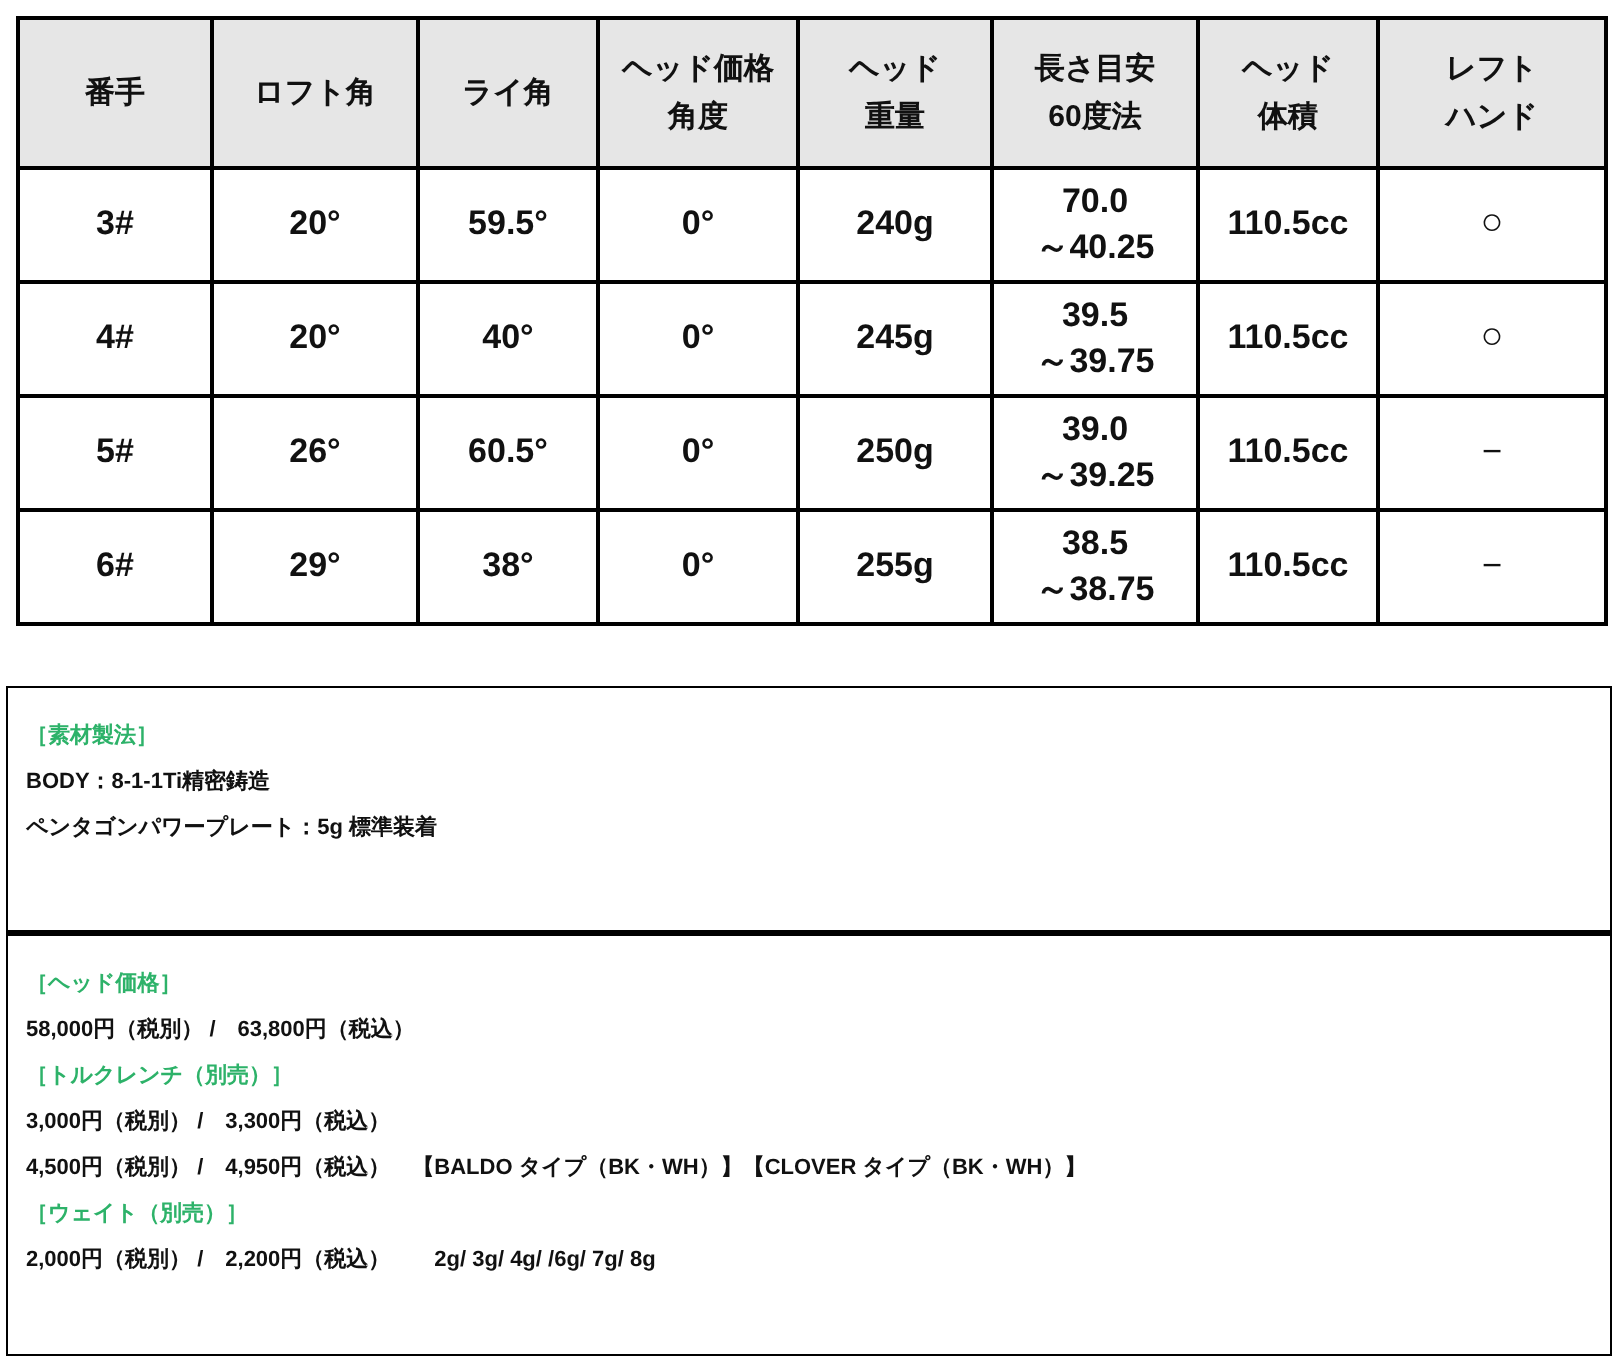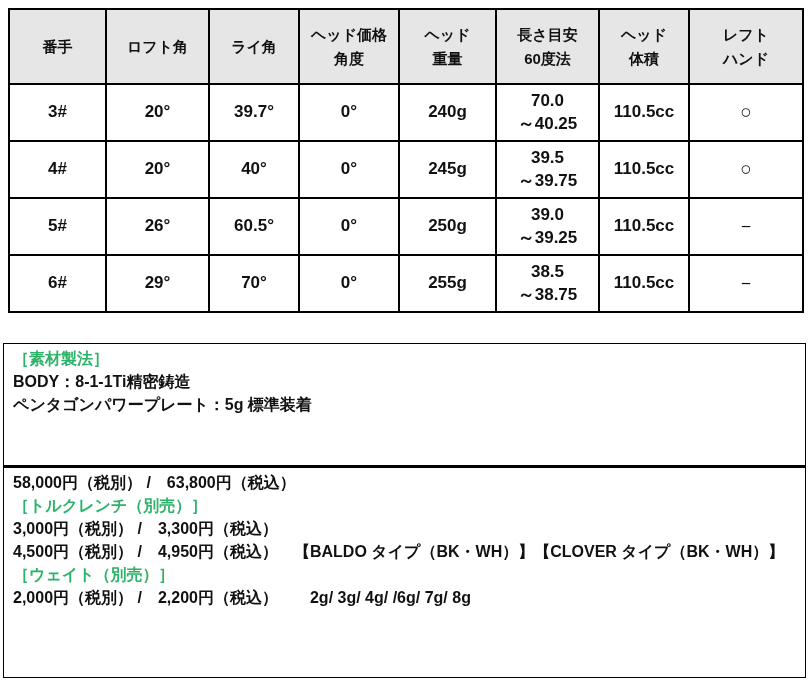--- a/index.html
+++ b/index.html
@@ -52,22 +52,22 @@
     font-weight: normal;
   }
 
   
   .info-box {
     position: absolute;
     left: 3px;
     width: 803px;
     box-sizing: border-box;
     border: 1px solid #000000;
-    padding: 3px 8px 0 9px;
-    font-size: 16px;
+    padding: 13px 8px 0 9px;
+    font-size: 11px;
     line-height: 23px;
   }
   #material-box {
     top: 343px;
     height: 123px;
   }
   #pricing-box {
     top: 466px;
     height: 212px;
     border-top-width: 2px;
@@ -107,21 +107,21 @@
       <th>ヘッド
 体積</th>
       <th>レフト
 ハンド</th>
     </tr>
   </thead>
   <tbody>
     <tr>
       <td>3#</td>
       <td>20°</td>
-      <td>39.7°</td>
+      <td>59.5°</td>
       <td>0°</td>
       <td>240g</td>
       <td>70.0
 ～40.25</td>
       <td>110.5cc</td>
       <td class="lefthand">○</td>
     </tr>
     <tr>
       <td>4#</td>
       <td>20°</td>
@@ -140,37 +140,38 @@
       <td>0°</td>
       <td>250g</td>
       <td>39.0
 ～39.25</td>
       <td>110.5cc</td>
       <td class="lefthand">－</td>
     </tr>
     <tr>
       <td>6#</td>
       <td>29°</td>
-      <td>70°</td>
+      <td>38°</td>
       <td>0°</td>
       <td>255g</td>
       <td>38.5
 ～38.75</td>
       <td>110.5cc</td>
       <td class="lefthand">－</td>
     </tr>
   </tbody>
 </table>
 
 <div class="info-box" id="material-box">
   <div class="info-line green-heading">［素材製法］</div>
   <div class="info-line">BODY：8-1-1Ti精密鋳造</div>
   <div class="info-line">ペンタゴンパワープレート：5g 標準装着</div>
 </div>
 
 <div class="info-box" id="pricing-box">
+  <div class="info-line green-heading">［ヘッド価格］</div>
   <div class="info-line">58,000円（税別） /　63,800円（税込）</div>
   <div class="info-line green-heading">［トルクレンチ（別売）］</div>
   <div class="info-line">3,000円（税別） /　3,300円（税込）</div>
   <div class="info-line">4,500円（税別） /　4,950円（税込）　【BALDO タイプ（BK・WH）】【CLOVER タイプ（BK・WH）】</div>
   <div class="info-line green-heading">［ウェイト（別売）］</div>
   <div class="info-line">2,000円（税別） /　2,200円（税込）　　2g/ 3g/ 4g/ /6g/ 7g/ 8g</div>
 </div>
 
 </body></html>

